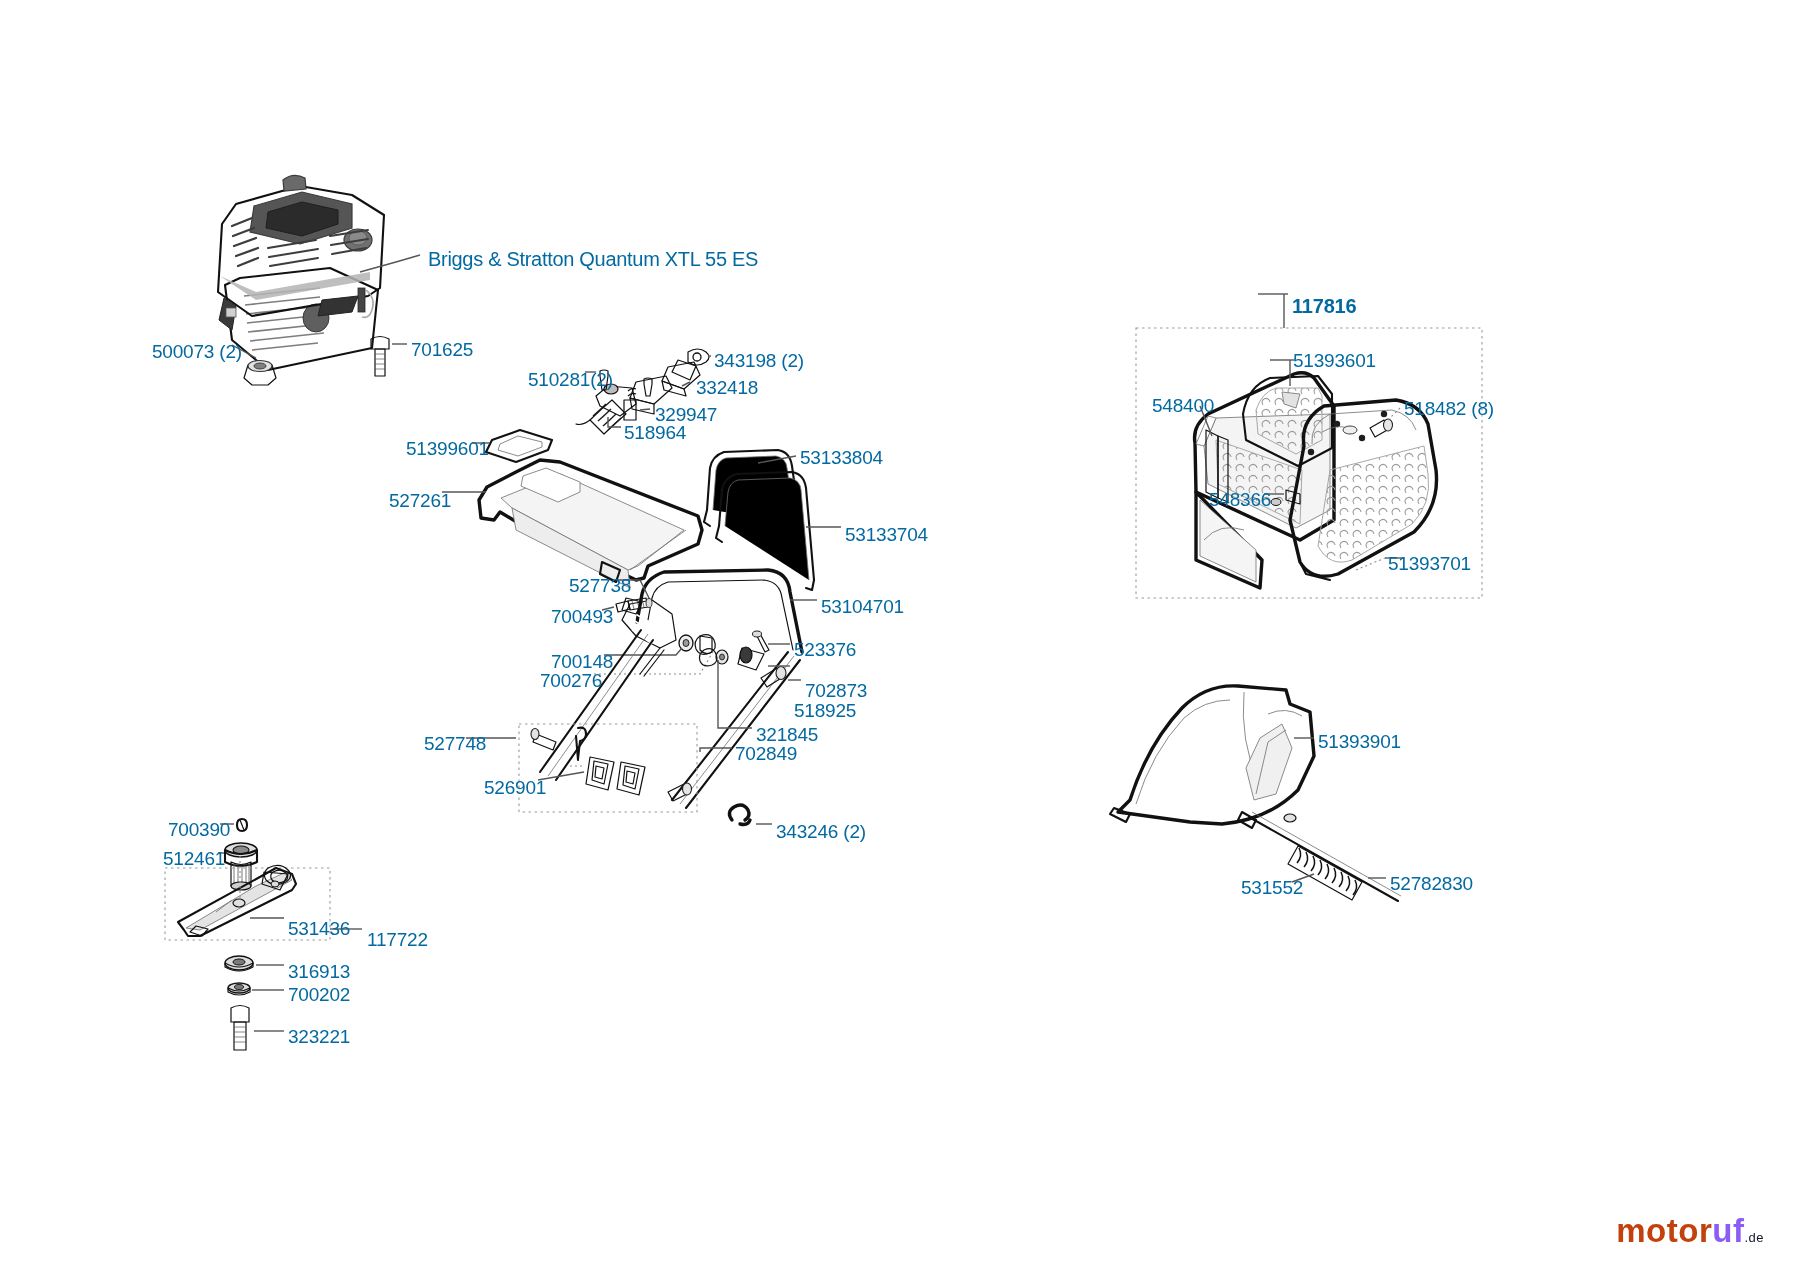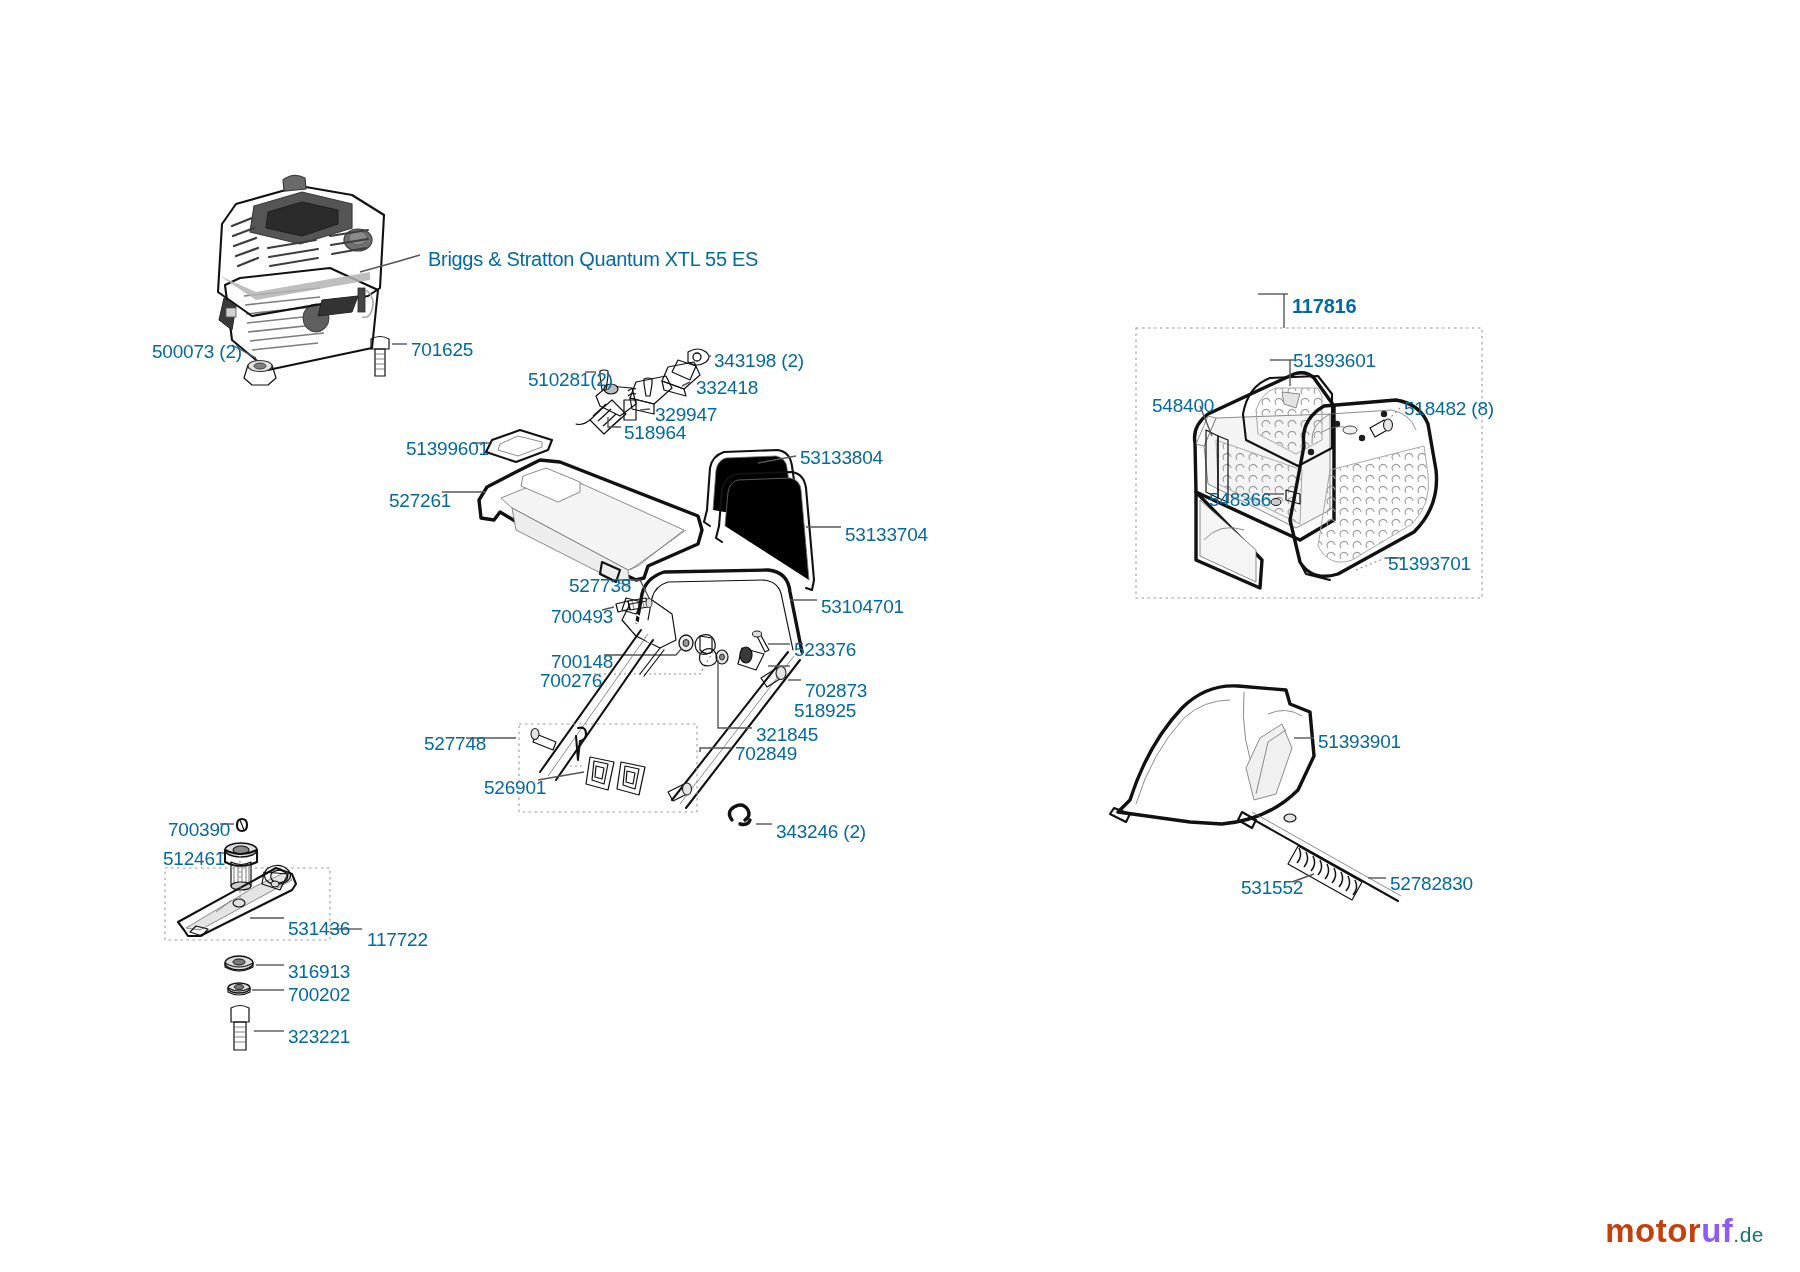--- a/index.html
+++ b/index.html
@@ -42,21 +42,21 @@
   #logo {
     position: absolute;
     right: 36px; bottom: 22px;
     font-family: "Liberation Sans", sans-serif;
     font-size: 33px;
     font-weight: bold;
     letter-spacing: 0.5px;
   }
   #logo .a { color: #c2410c; }
   #logo .b { color: #8b5cf6; }
-  #logo .c { color: #0f766e; font-size: 21px; font-weight: normal; }
+  #logo .c { color: #0f172a; font-size: 13px; font-weight: normal; }
 </style>
 </head>
 <body>
 
 <div id="page">
 
   <svg class="layer" viewBox="0 0 1800 1272">
 
     <defs>
       <linearGradient id="engTop" x1="0" y1="0" x2="0" y2="1">

